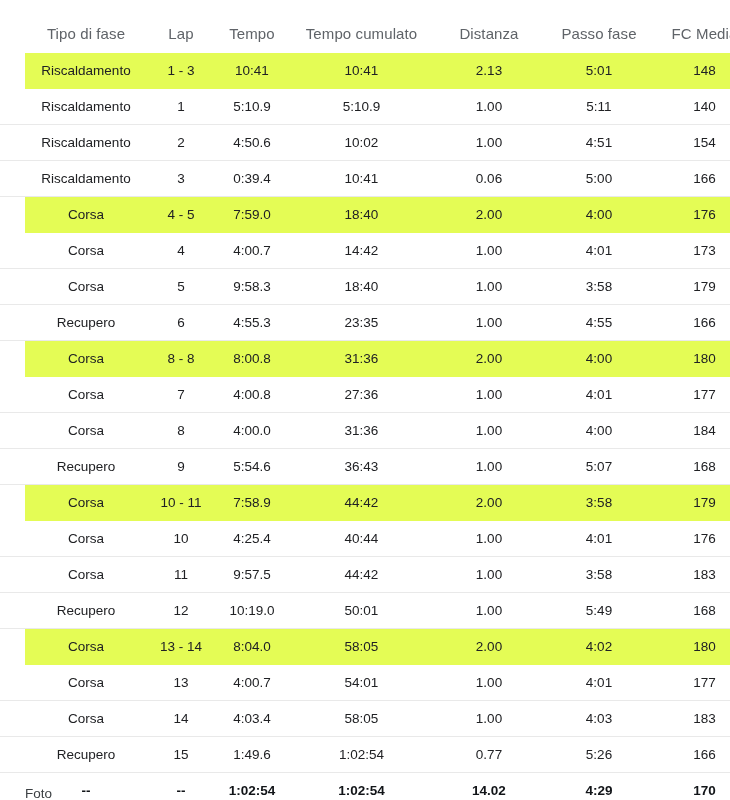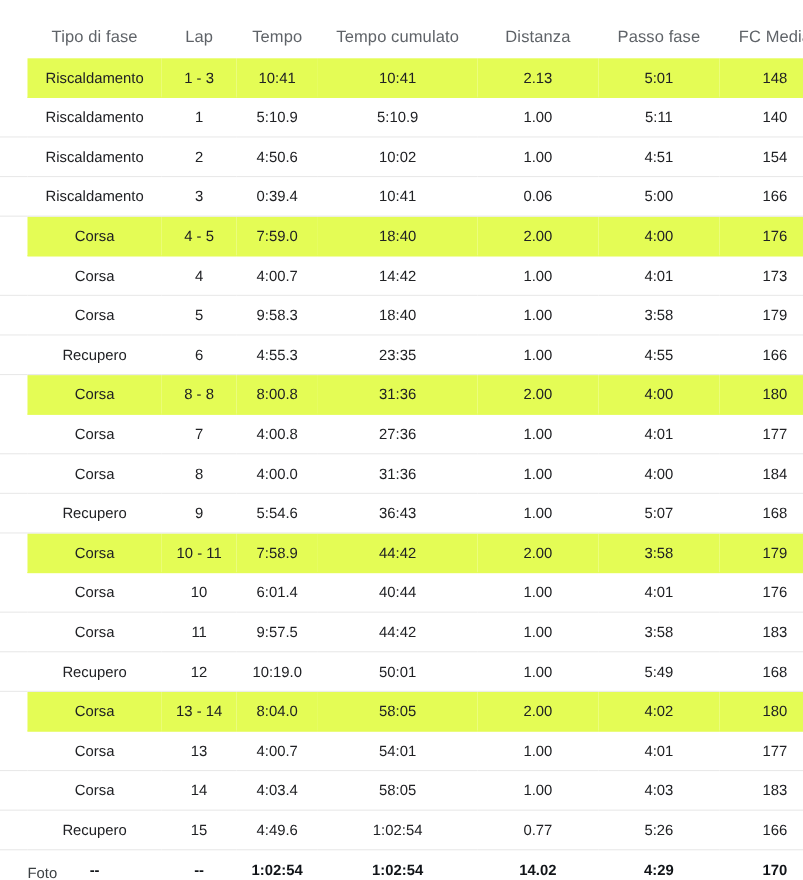--- a/index.html
+++ b/index.html
@@ -251,21 +251,21 @@
           <td>7:58.9</td>
           <td>44:42</td>
           <td>2.00</td>
           <td>3:58</td>
           <td>179</td>
         </tr>
         <tr>
           <td class="gut-l"></td>
           <td>Corsa</td>
           <td>10</td>
-          <td>6:01.4</td>
+          <td>4:25.4</td>
           <td>40:44</td>
           <td>1.00</td>
           <td>4:01</td>
           <td>176</td>
         </tr>
         <tr>
           <td class="gut-l"></td>
           <td>Corsa</td>
           <td>11</td>
           <td>9:57.5</td>
@@ -311,21 +311,21 @@
           <td>4:03.4</td>
           <td>58:05</td>
           <td>1.00</td>
           <td>4:03</td>
           <td>183</td>
         </tr>
         <tr>
           <td class="gut-l"></td>
           <td>Recupero</td>
           <td>15</td>
-          <td>4:49.6</td>
+          <td>1:49.6</td>
           <td>1:02:54</td>
           <td>0.77</td>
           <td>5:26</td>
           <td>166</td>
         </tr>
         <tr class="total">
           <td class="gut-l"></td>
           <td>--</td>
           <td>--</td>
           <td>1:02:54</td>

